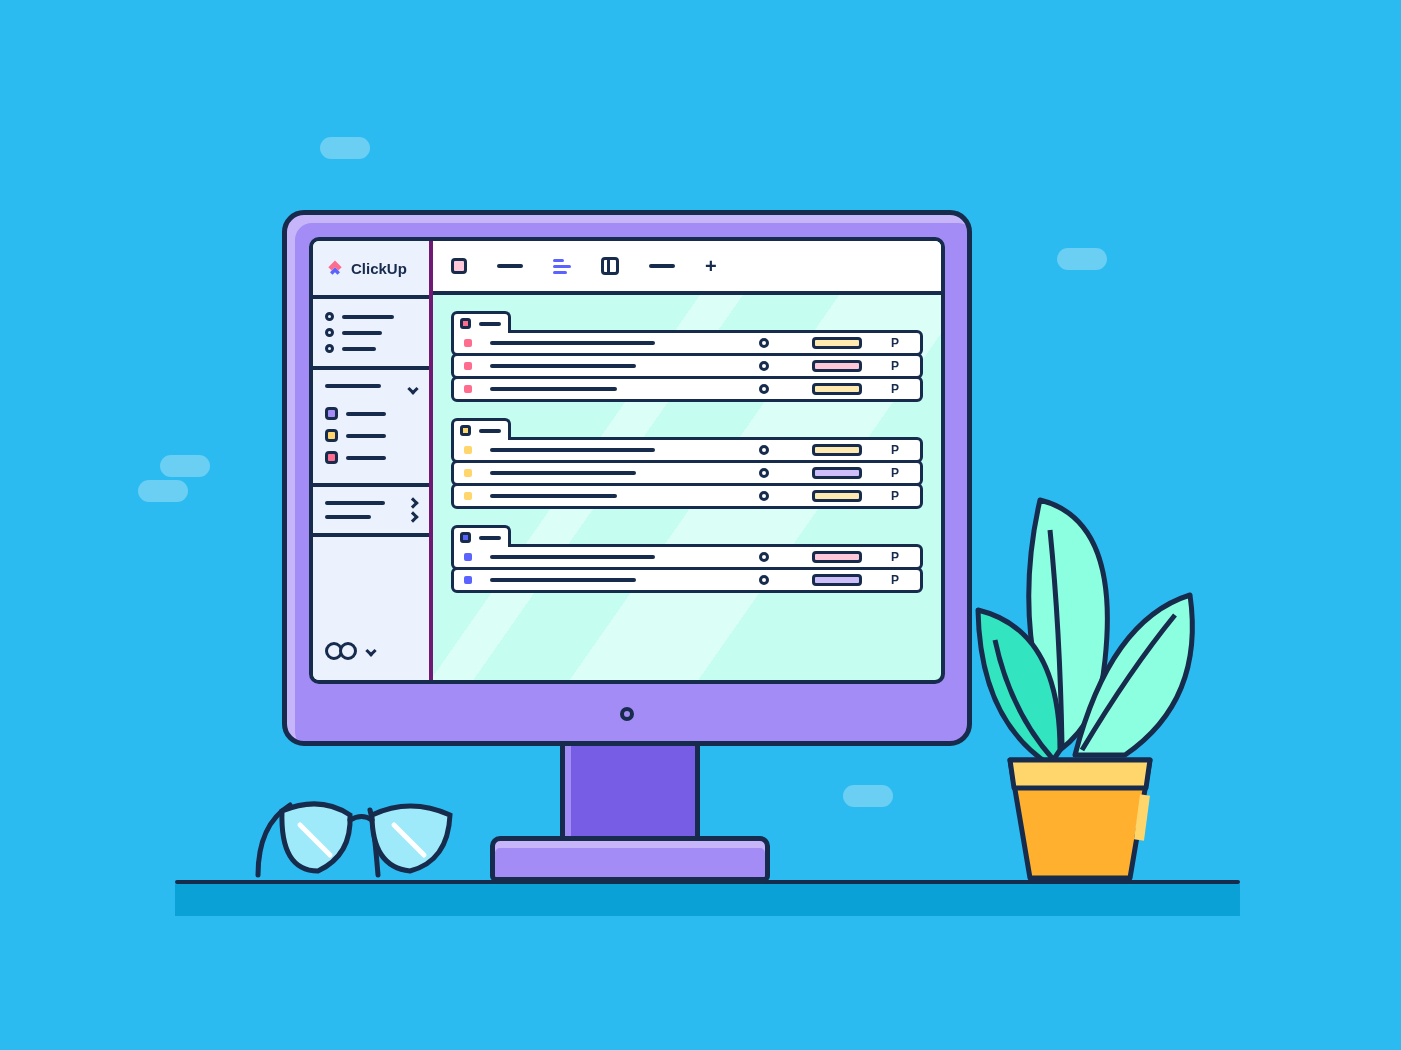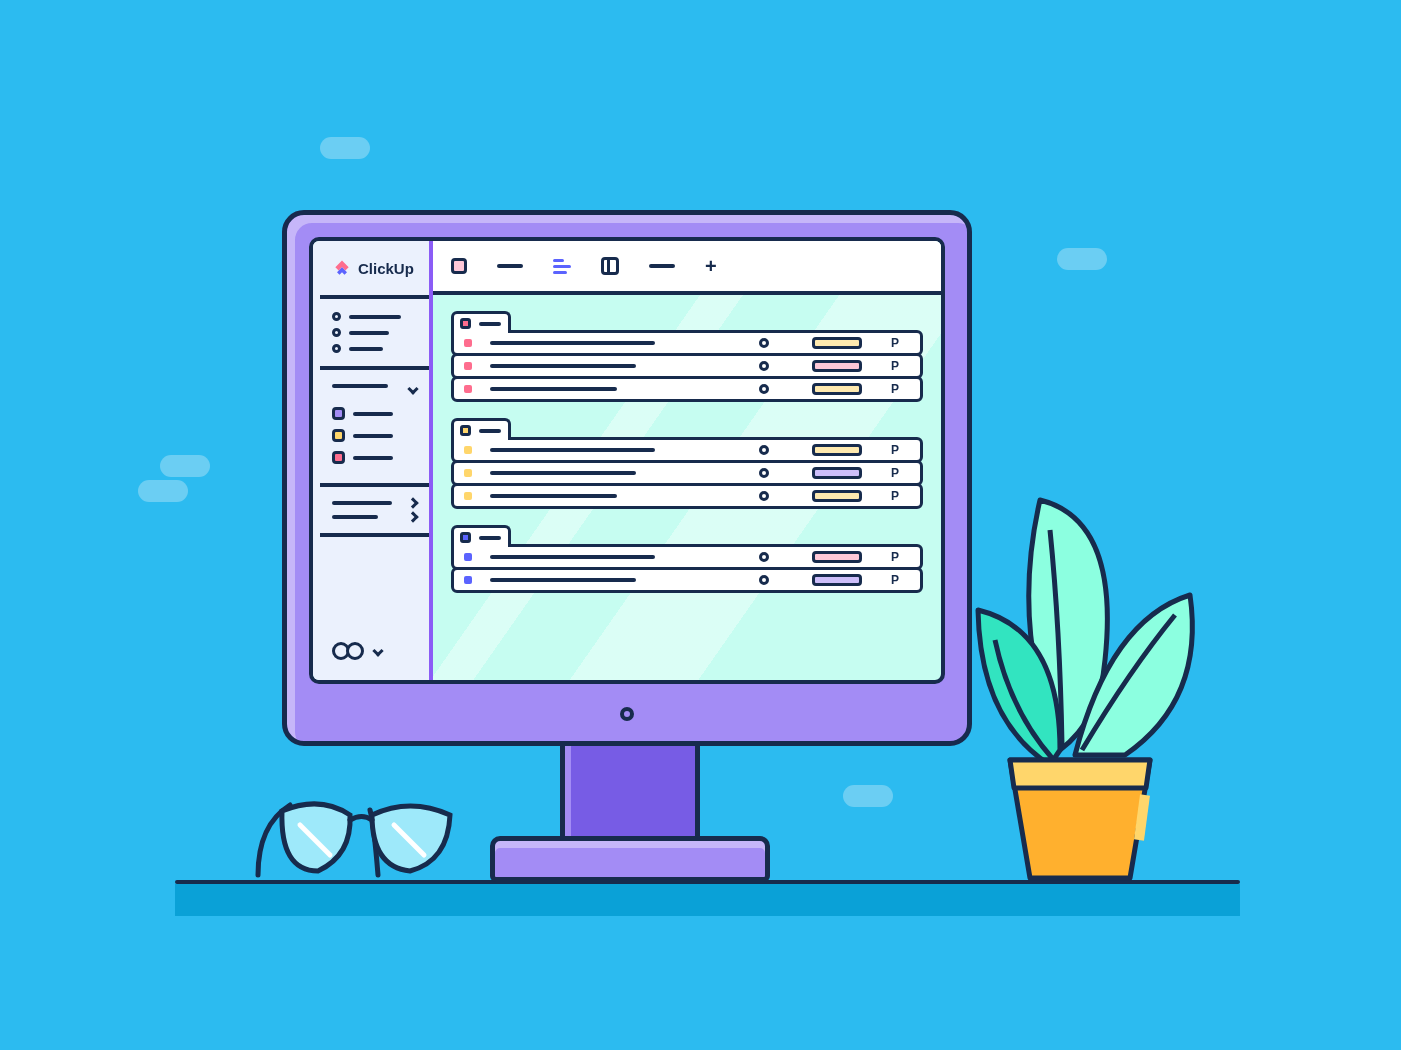--- a/index.html
+++ b/index.html
@@ -111,26 +111,25 @@
     display: grid;
     grid-template-columns: 120px 1fr;
     grid-template-rows: 54px 1fr;
   }
 
   
   .sidebar {
     grid-row: 1 / 3;
     grid-column: 1;
     background: #EBF1FD;
-    border-right: 4px solid #8b5cf6;
+    border-right: 4px solid #701a75;
     display: flex;
     flex-direction: column;
     position: relative;
     z-index: 40;
-    padding-left: 7px;
   }
   .sb-section { border-bottom: 4px solid #172B4D; padding: 10px 12px; }
   .sb-section:last-child { border-bottom: none; margin-top: auto; padding: 14px 12px 20px; }
 
   .logo-row {
     display: flex;
     align-items: center;
     gap: 6px;
     min-height: 34px;
   }

